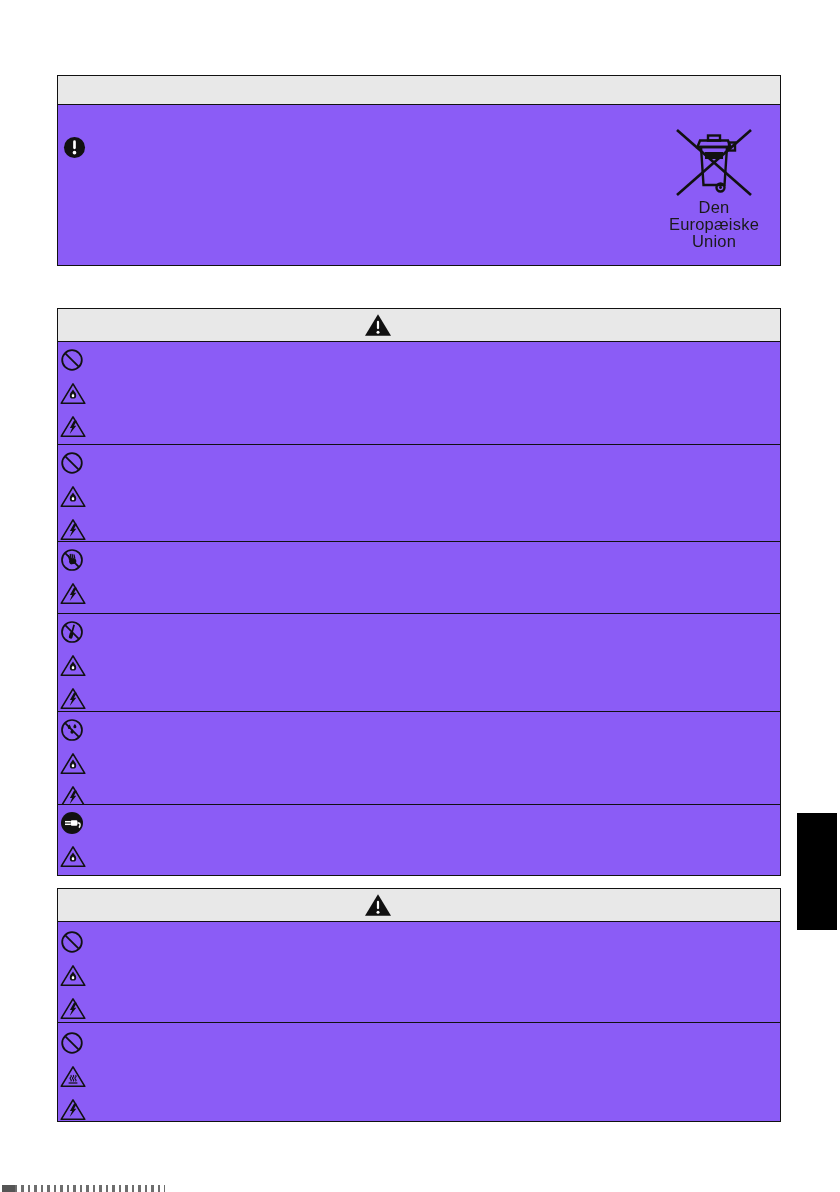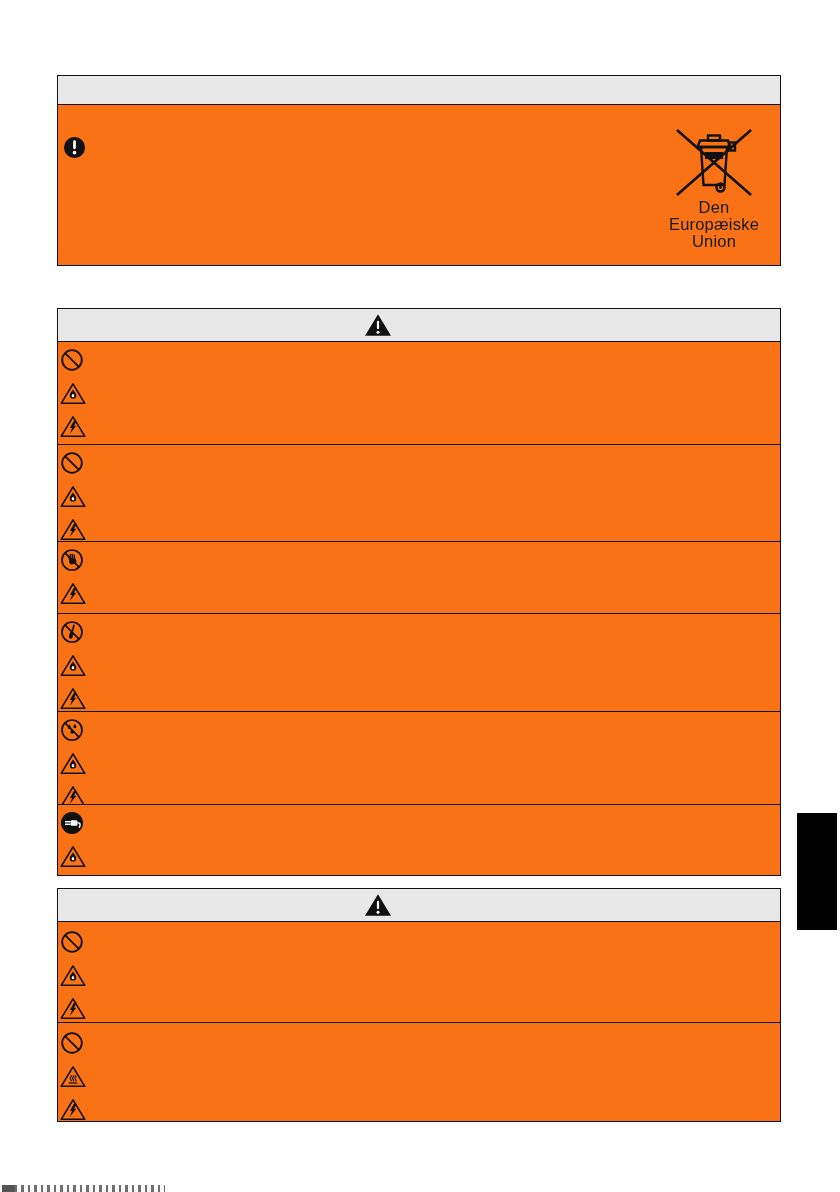--- a/index.html
+++ b/index.html
@@ -2,21 +2,21 @@
 <html style="--header-bg: #e8e8e8; --ink: #111111; --tab: #000000;"><head>
 <meta charset="utf-8">
 <style>
   * { margin:0; padding:0; box-sizing:border-box; }
   html,body { background:#fff; }
   body {
     width:840px; height:1192px; position:relative; overflow:hidden;
     font-family:"Liberation Sans", sans-serif; color:#111;
   }
   .box {
-    position:absolute; left:57px; width:724px; background:#f97316;
+    position:absolute; left:57px; width:724px; background:#8b5cf6;
     border:1.6px solid var(--ink,#111);
   }
   .box-header {
     height:28px; background:var(--header-bg,#e8e8e8); position:relative;
   }
   .warn-header {
     height:32px; background:var(--header-bg,#e8e8e8); position:relative;
   }
   .header-tri { position:absolute; left:306px; top:4px; width:28px; height:24px; }
   #topbox { top:75px; height:191px; }

